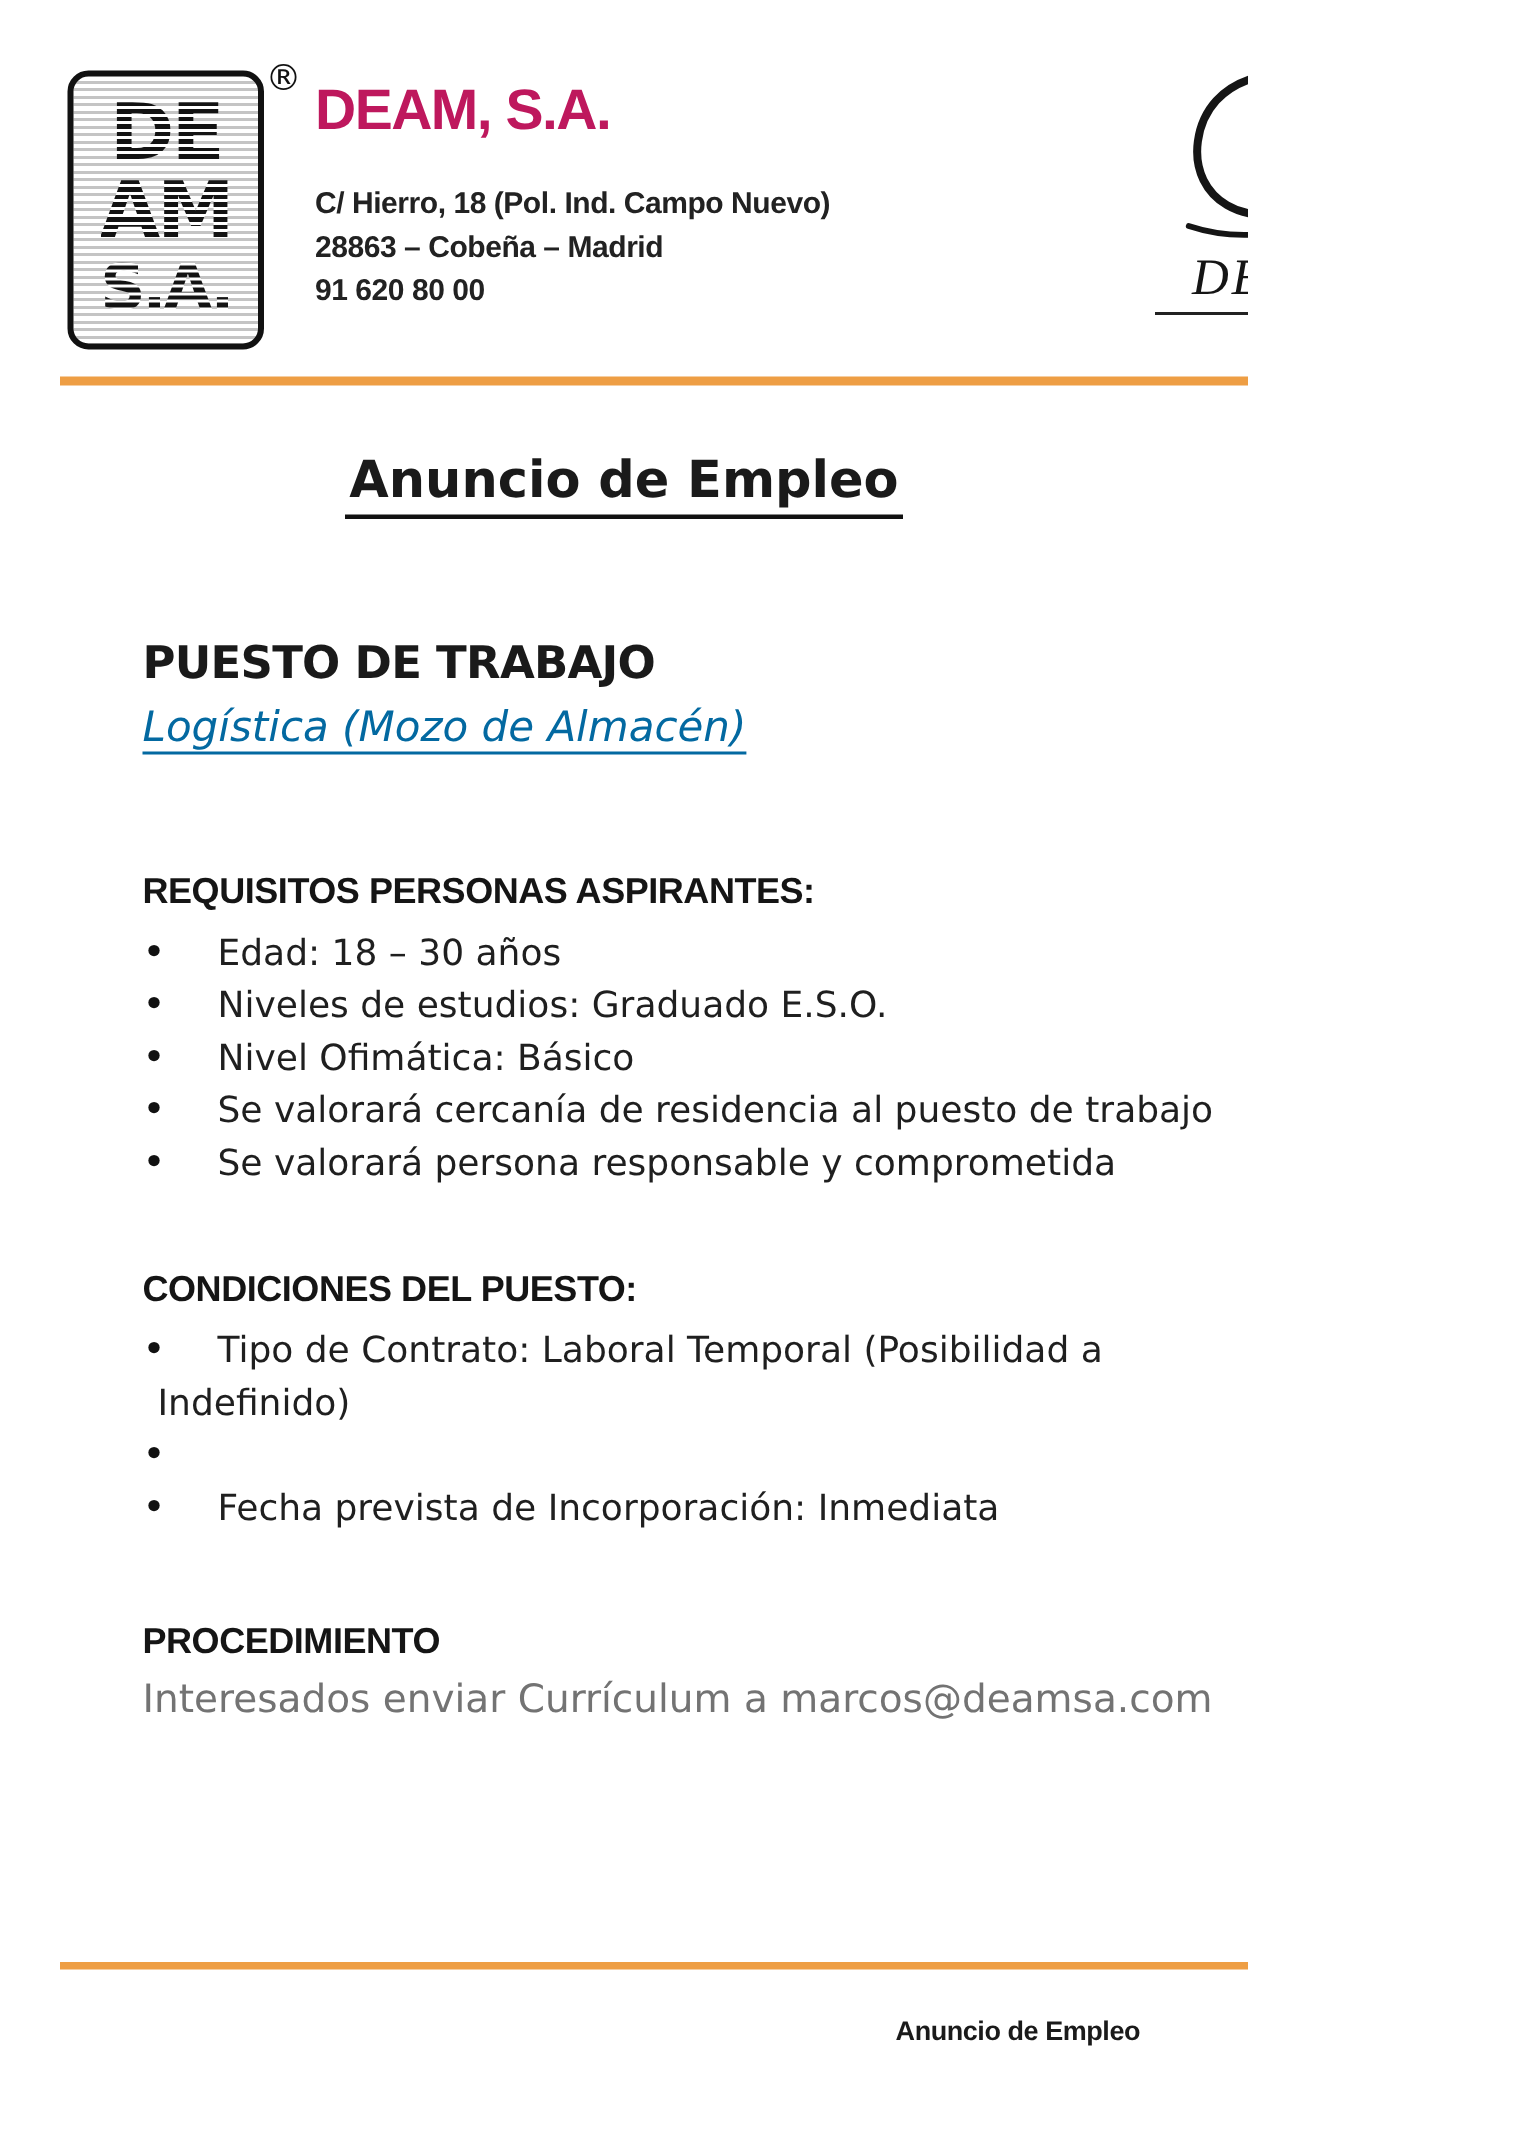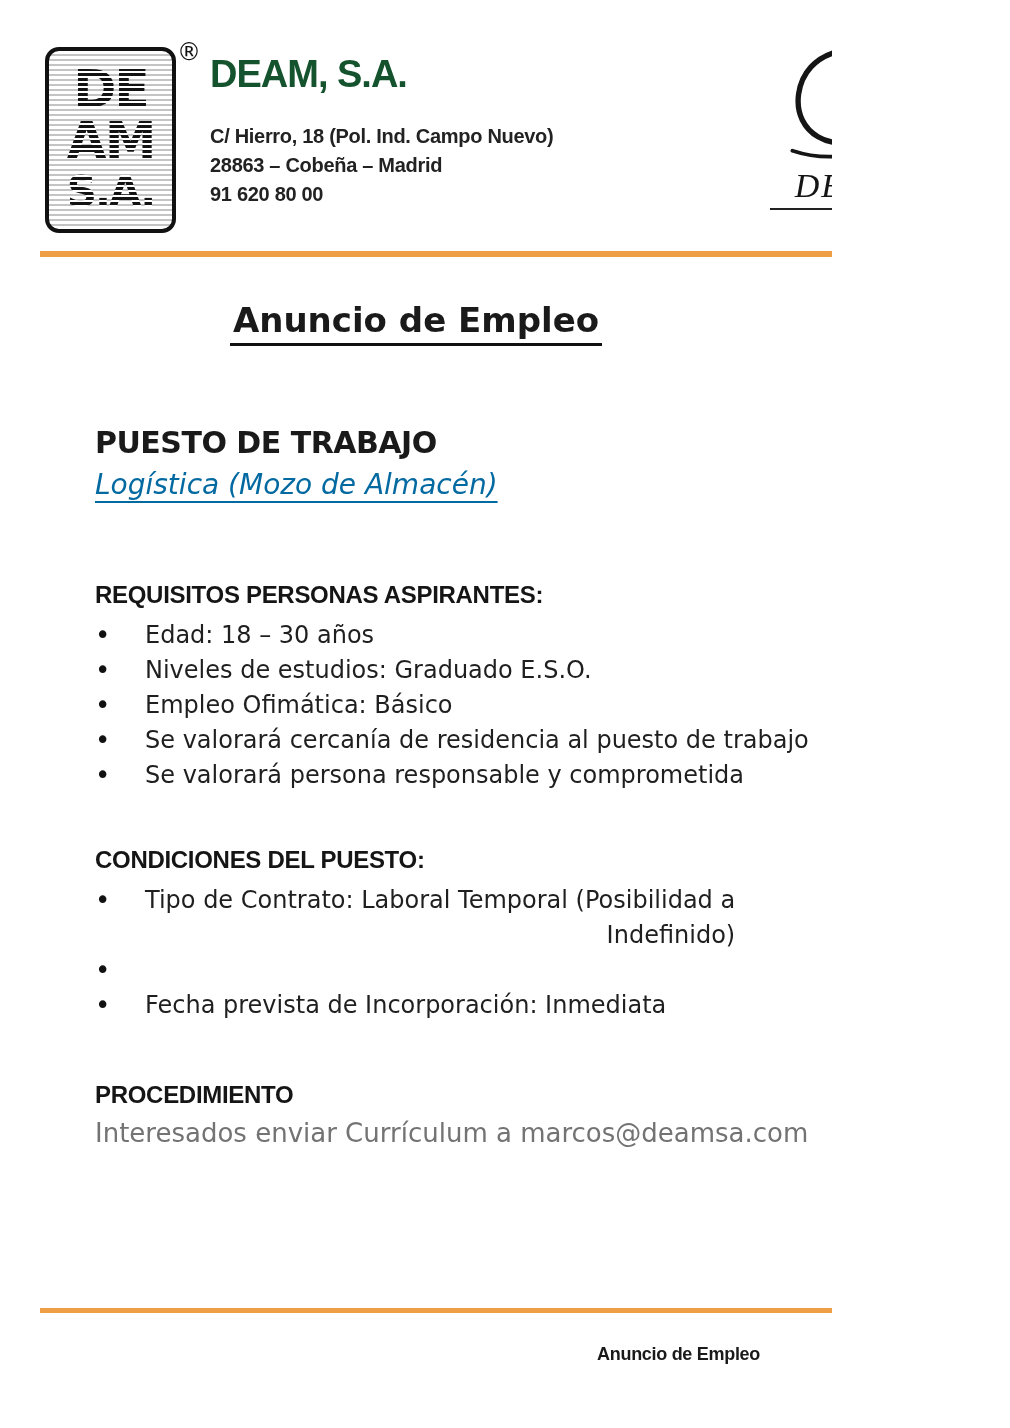--- a/index.html
+++ b/index.html
@@ -13,21 +13,21 @@
             display:flex;flex-direction:column;align-items:center;justify-content:center;}
   .logo-line{font-family:"DejaVu Sans",sans-serif;font-weight:bold;letter-spacing:-2px;
              line-height:52px;font-size:52px;
              background-image:repeating-linear-gradient(to bottom,#131313 0 3px,#ffffff 3px 5px);
              -webkit-background-clip:text;background-clip:text;color:transparent;}
   .logo-line.small{font-size:42px;line-height:50px;}
   #reg-mark{position:absolute;left:177px;top:38px;font-size:24px;color:#111;
             font-family:"DejaVu Sans",sans-serif;}
 
   #company{position:absolute;left:210px;top:52px;font-family:"Liberation Sans",sans-serif;}
-  #company-name{margin:0;font-size:38px;line-height:44px;font-weight:bold;color:#14532d;
+  #company-name{margin:0;font-size:38px;line-height:44px;font-weight:bold;color:#be185d;
                 letter-spacing:-1px;}
   #address{margin-top:26px;font-size:20px;line-height:29px;font-weight:bold;color:#222;
            letter-spacing:-0.3px;}
 
   #brand{position:absolute;left:752px;top:36px;width:240px;text-align:center;color:#151515;}
   #brand svg{display:block;margin:0 auto;}
   #brand-name{font-family:Liberation Serif, serif;font-style:italic;font-size:34px;
               letter-spacing:2px;line-height:36px;margin-top:2px;}
   #brand-underline{width:205px;border-bottom:2px solid #222;margin:4px auto 0;}
   #brand-country{font-family:"DejaVu Serif",serif;font-size:14px;letter-spacing:5px;
@@ -55,21 +55,21 @@
 
   #sec-requisitos{top:580px;}
   #sec-condiciones{top:845px;}
   #sec-procedimiento{top:1080px;}
 
   ul.bullets{list-style:none;margin:8px 0 0;padding:0;}
   ul.bullets li{display:flex;align-items:flex-start;font-size:24px;line-height:35px;
                 color:#1f1f1f;}
   ul.bullets .dot{flex:0 0 50px;font-size:26px;line-height:35px;color:#111;}
   ul.bullets .item-text{white-space:nowrap;}
-  ul.bullets .item-text.hang{white-space:pre-line;margin-left:-40px;text-indent:40px;text-align:right;}
+  ul.bullets .item-text.hang{white-space:pre-line;margin-left:-40px;text-indent:40px;}
 
   #procedimiento-body{margin-top:6px;font-size:26px;line-height:34px;color:#737373;
                       white-space:nowrap;}
 
   
   #footer-label{position:absolute;top:1344px;right:72px;
                 font-family:"Liberation Sans",sans-serif;font-weight:bold;
                 font-size:18px;color:#1a1a1a;letter-spacing:-0.3px;}
 </style>
 </head>
@@ -125,21 +125,21 @@
       <li>
           <span class="dot">•</span>
           <span class="item-text">Edad: 18 – 30 años</span>
         </li>
       <li>
           <span class="dot">•</span>
           <span class="item-text">Niveles de estudios: Graduado E.S.O.</span>
         </li>
       <li>
           <span class="dot">•</span>
-          <span class="item-text">Empleo Ofimática: Básico</span>
+          <span class="item-text">Nivel Ofimática: Básico</span>
         </li>
       <li>
           <span class="dot">•</span>
           <span class="item-text">Se valorará cercanía de residencia al puesto de trabajo</span>
         </li>
       <li>
           <span class="dot">•</span>
           <span class="item-text">Se valorará persona responsable y comprometida</span>
         </li>
     </ul>

